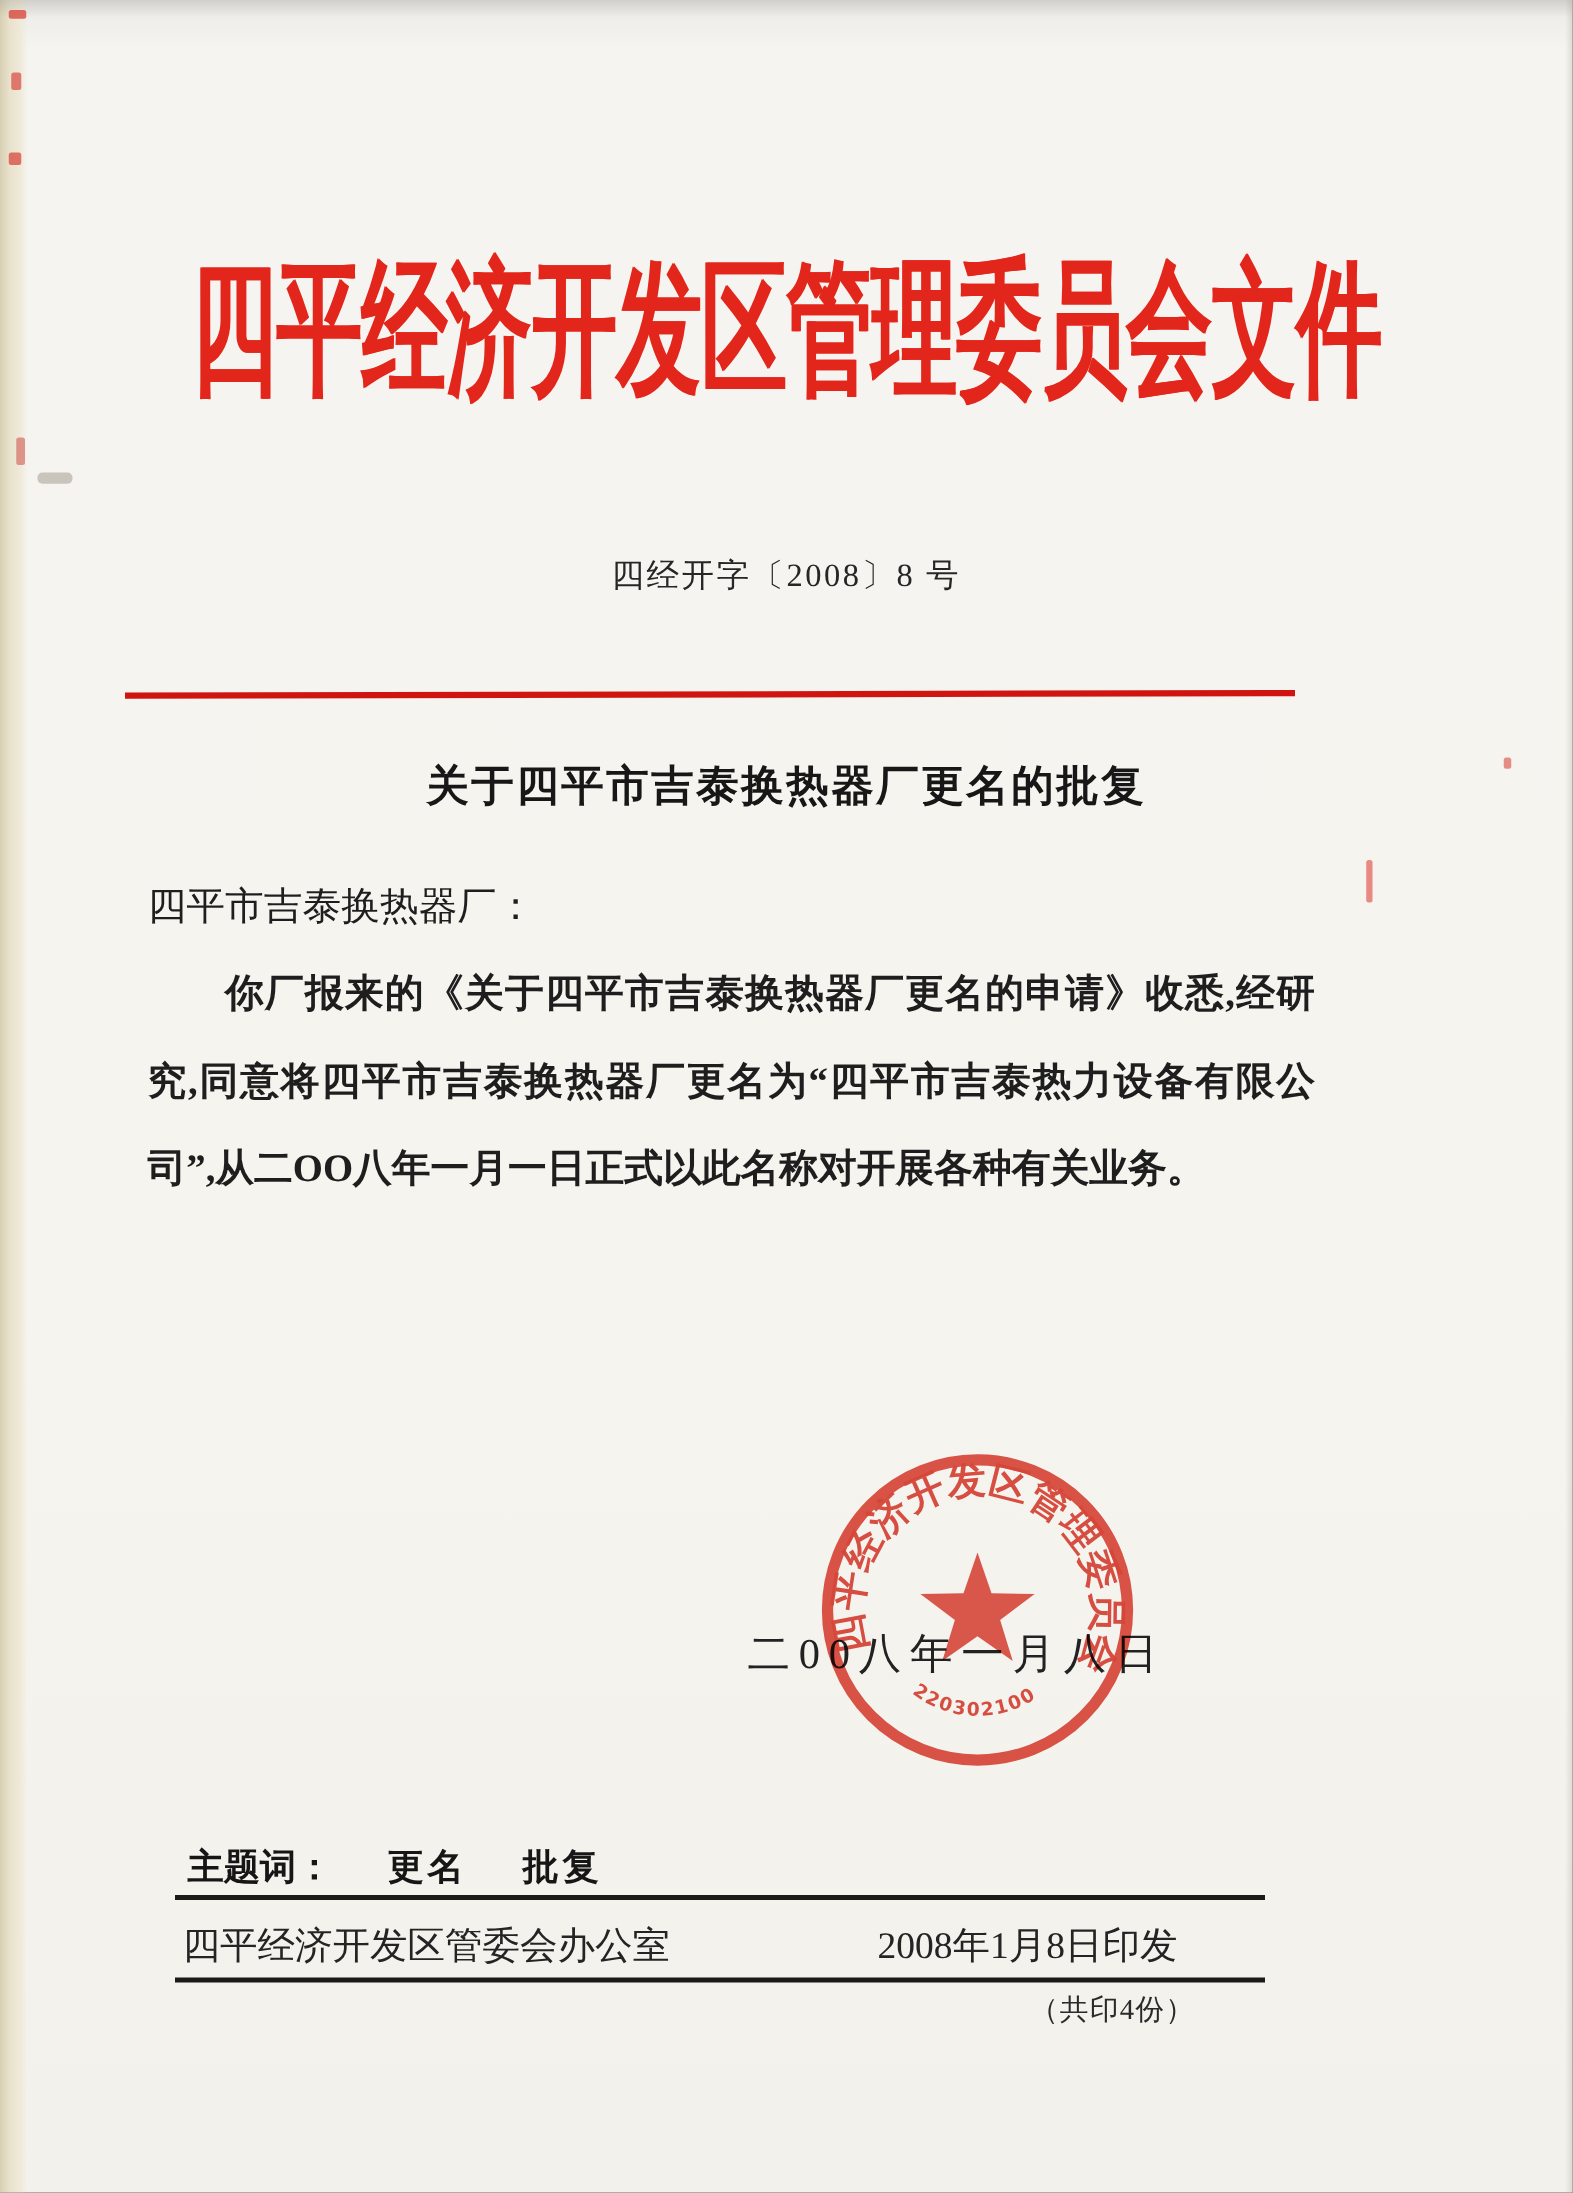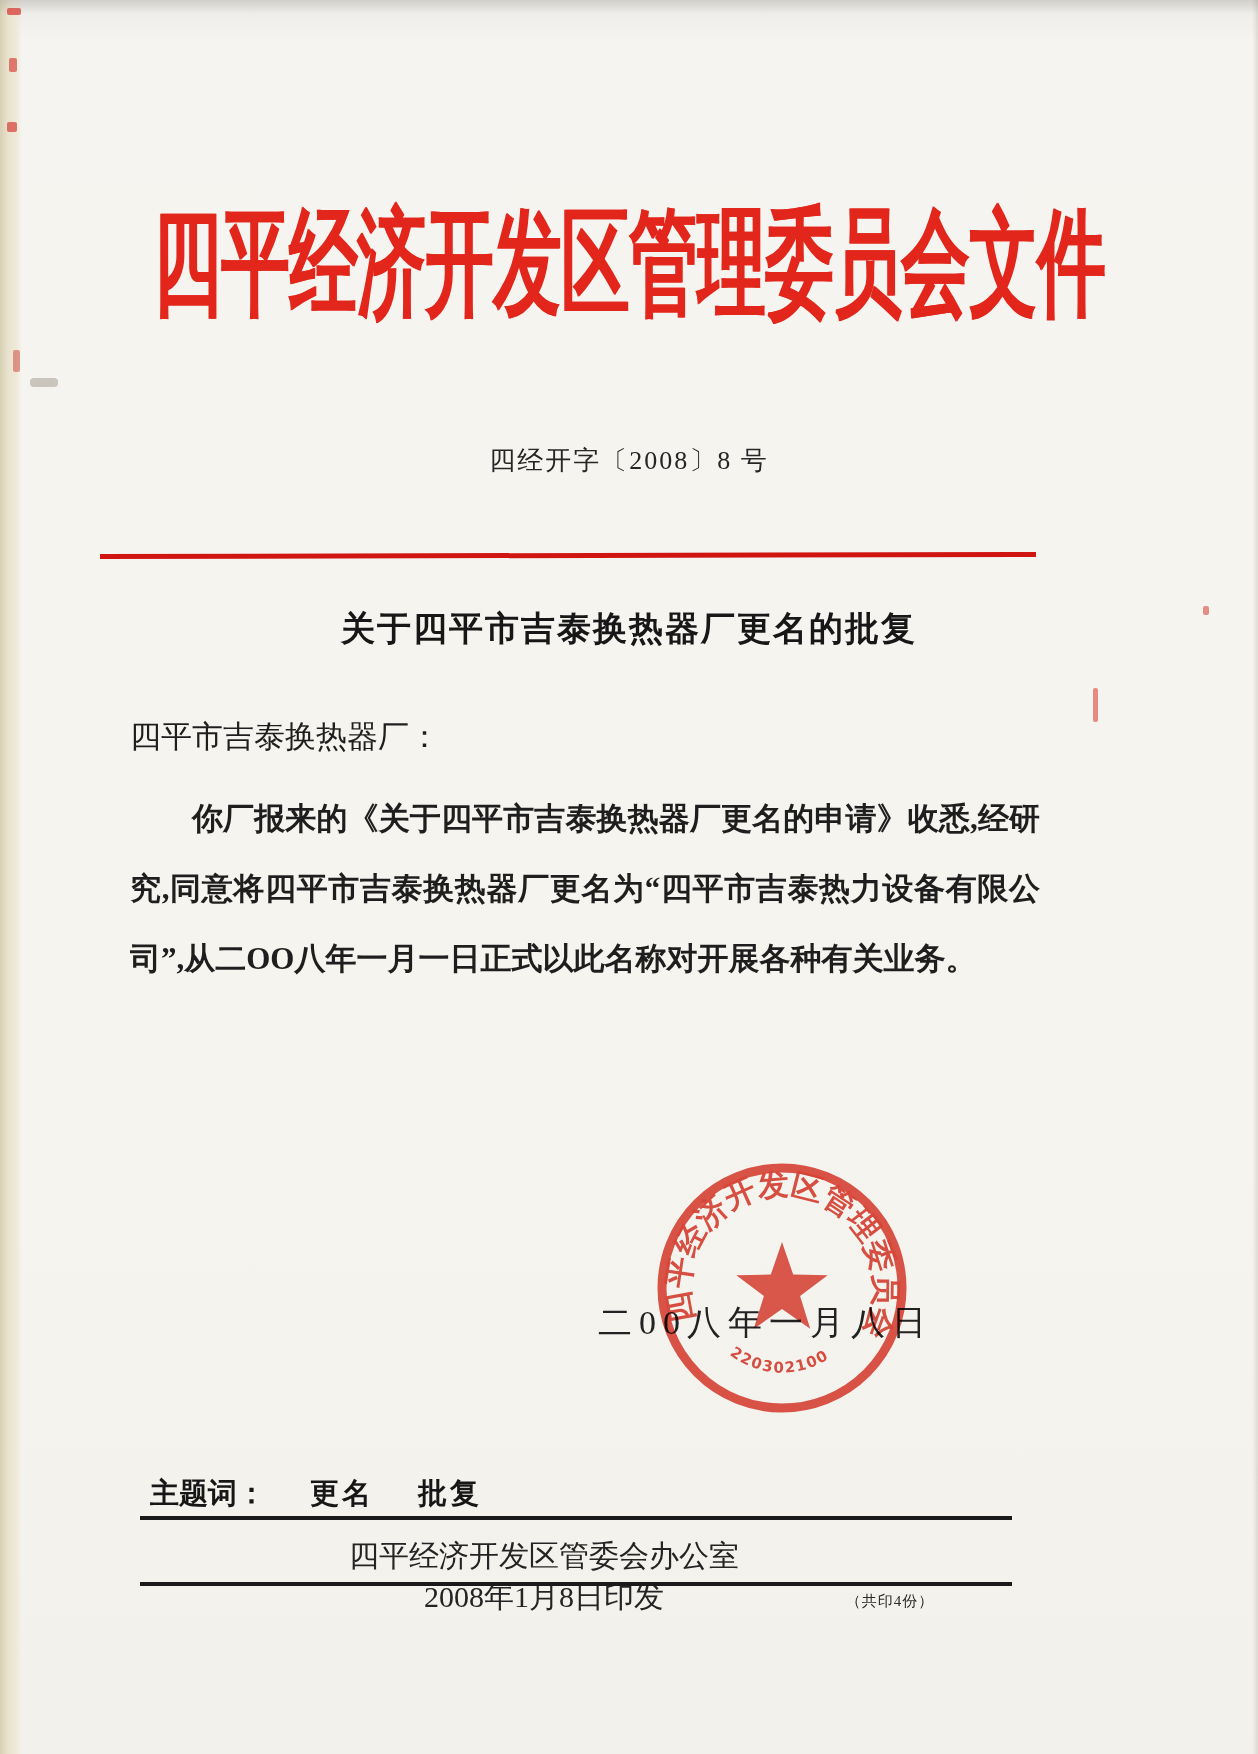--- a/index.html
+++ b/index.html
@@ -64,21 +64,21 @@
     color: #171717;
   }
   .body-text {
     position: absolute;
     top: 690px; left: 118px; width: 934px;
     font-size: 31px;
     line-height: 70px;
     text-align: justify;
     color: #1e1e1e;
   }
-  .body-text p { margin: 12px; }
+  .body-text p { margin: 0; }
   .body-text .indent { text-indent: 2em; font-weight: bold; }
   .seal {
     position: absolute;
     left: 632px; top: 1138px;
     width: 300px; height: 300px;
     mix-blend-mode: multiply;
     opacity: 0.92;
   }
   .date-line {
     position: absolute;
@@ -109,27 +109,26 @@
   .footer-office-row {
     position: absolute;
     left: 140px; top: 1528px; width: 872px;
     display: flex;
     justify-content: space-between;
     align-items: center;
     box-sizing: border-box;
     padding: 8px 70px 8px 6px;
     font-size: 30px;
     color: #242424;
-    flex-direction: column;
   }
   .print-count {
     position: absolute;
     left: 770px; top: 1592px; width: 240px;
     text-align: center;
-    font-size: 15px;
+    font-size: 23px;
     letter-spacing: 1px;
     color: #2a2a2a;
   }
   .artifact { position: absolute; border-radius: 2px; }
   .a1 { left: 7px; top: 8px;  width: 14px; height: 7px;  background: #d8473e; opacity: .8; }
   .a2 { left: 9px; top: 58px; width: 8px;  height: 14px; background: #d8473e; opacity: .7; }
   .a3 { left: 7px; top: 122px; width: 10px; height: 10px; background: #d8473e; opacity: .75; }
   .a4 { left: 13px; top: 350px; width: 7px; height: 22px; background: #cf5a50; opacity: .6; }
   .a5 { left: 1093px; top: 688px; width: 5px; height: 34px; background: #de5247; opacity: .65; }
   .a6 { left: 1203px; top: 606px; width: 6px; height: 9px; background: #d8473e; opacity: .6; }

